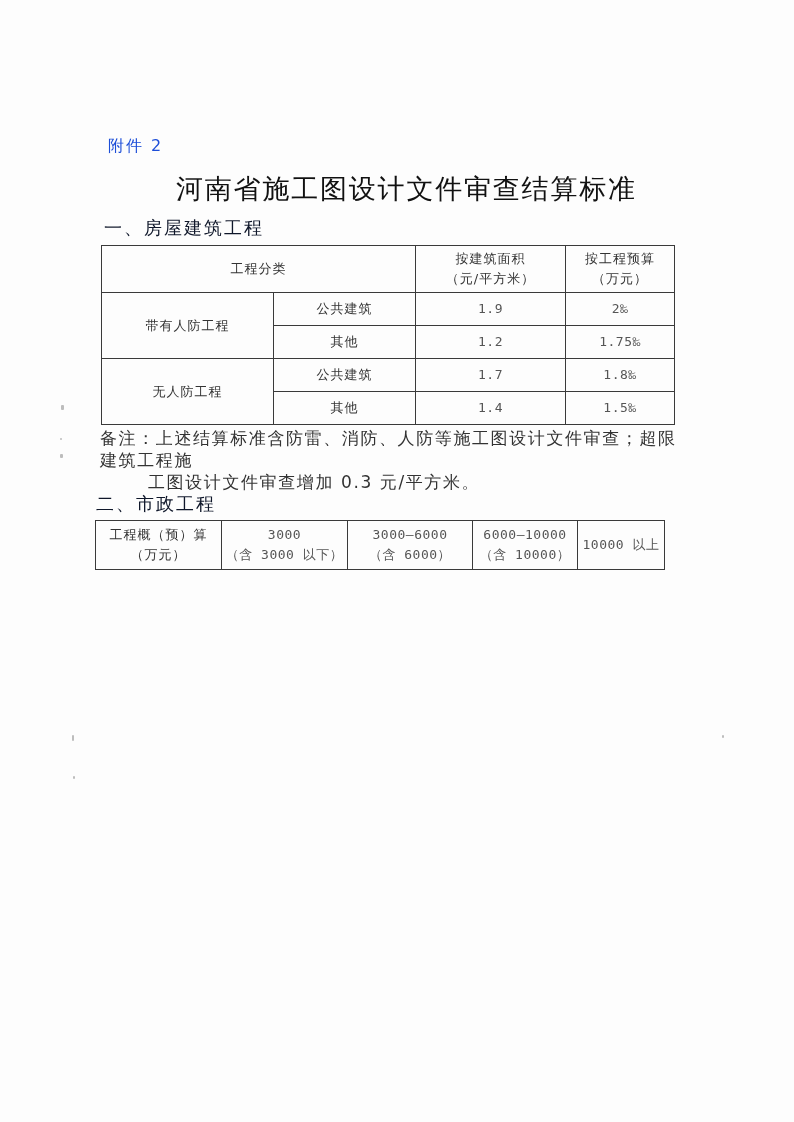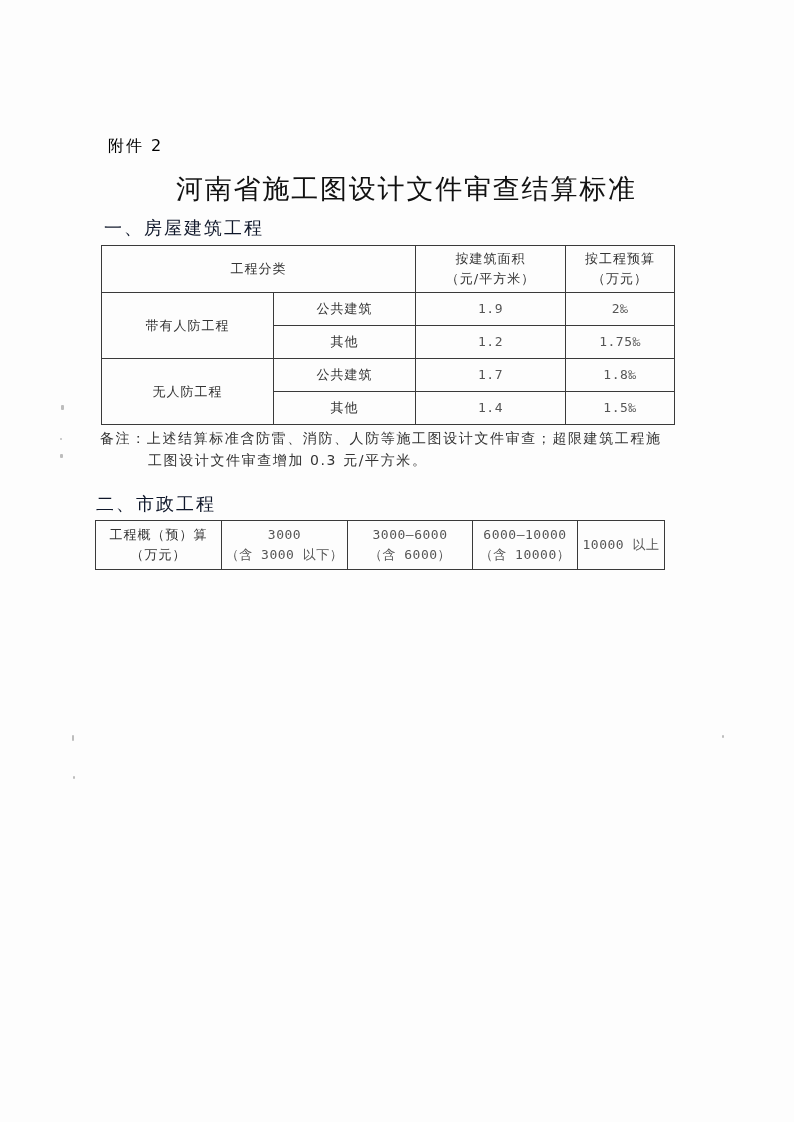--- a/index.html
+++ b/index.html
@@ -21,21 +21,21 @@
       width: 794px; height: 1122px;
       background: #fdfdfd;
     }
     .attachment {
       position: absolute;
       left: 108px;
       top: 136px;
       font-size: 16px;
       line-height: 20px;
       letter-spacing: 2px;
-      color: #000000;
+      color: #1d4ed8;
     }
     .doc-title {
       position: absolute;
       left: 176px;
       top: 172px;
       width: 440px;
       font-family: "DejaVu Serif", "Liberation Serif", serif;
       font-size: 27px;
       line-height: 34px;
       letter-spacing: 1.8px;
@@ -87,21 +87,21 @@
       width: 569px;
     }
     #municipal-table tr.hdr td { height: 48px; }
     #municipal-table tr.row td { height: 47px; }
 
     .note {
       position: absolute;
       left: 100px;
       top: 427px;
       width: 590px;
-      font-size: 14px;
+      font-size: 17px;
       line-height: 22px;
       letter-spacing: 1.6px;
       color: #333;
     }
     .note .line2 {
       display: block;
       padding-left: 48px;
     }
     .speck {
       position: absolute;

